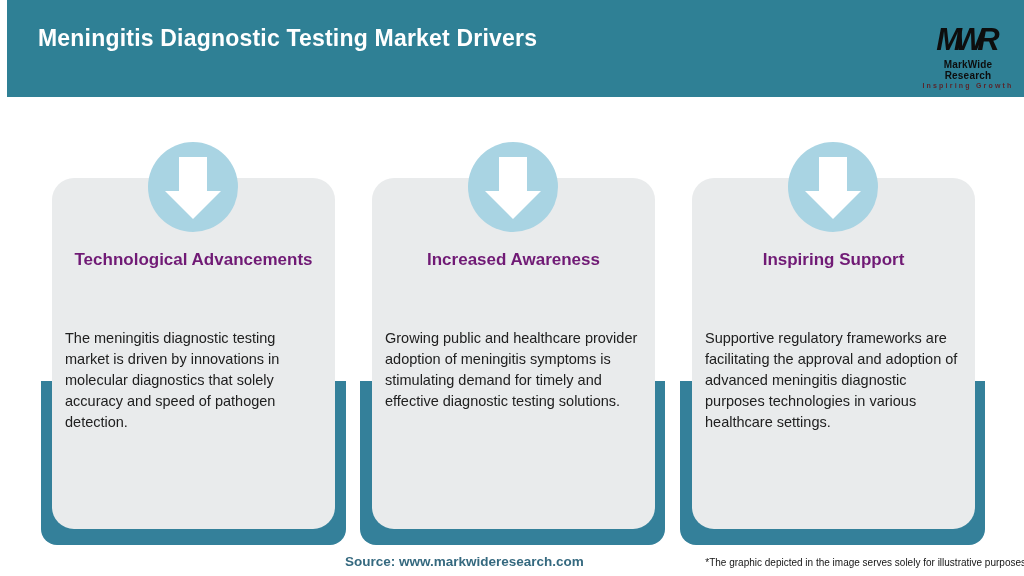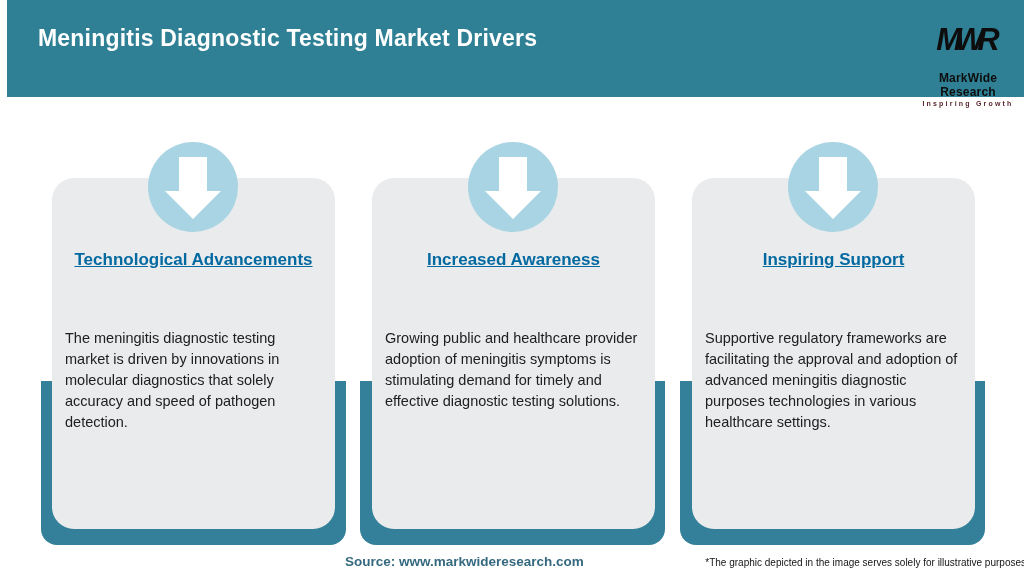--- a/index.html
+++ b/index.html
@@ -4,31 +4,31 @@
 <style>
   html,body{margin:0;padding:0;}
   body{font-family:"Liberation Sans", sans-serif; background:#ffffff;}
   .canvas{position:relative;width:1024px;height:576px;background:#ffffff;overflow:hidden;padding-left:12px;}
 
   
   .header{position:absolute;left:7px;right:7px;top:0;height:97px;background:#2F8095;}
   .header-title{position:absolute;left:31px;top:25px;font-size:23px;font-weight:bold;color:#ffffff;letter-spacing:0.2px;}
   .logo{position:absolute;right:13px;top:24px;width:96px;text-align:center;}
   .logo-monogram{font-size:31px;font-weight:bold;font-style:italic;letter-spacing:-7px;line-height:1;color:#0d0d0d;padding-right:7px;}
-  .logo-name{font-size:12px;font-weight:bold;color:#0d0d0d;margin-top:16px;letter-spacing:0.2px;}
+  .logo-name{font-size:10px;font-weight:bold;color:#0d0d0d;margin-top:4px;letter-spacing:0.2px;}
   .logo-tagline{font-size:7px;font-weight:bold;color:#5a262c;letter-spacing:2.2px;margin-top:1px;}
 
   
   .shadow{position:absolute;top:381px;width:305px;height:164px;background:#34809A;border-radius:0 0 16px 16px;}
   .shadow.p1{left:41px;} .shadow.p2{left:360px;} .shadow.p3{left:680px;}
 
   
   .card{position:absolute;top:178px;width:283px;height:351px;background:#E9EBEC;border-radius:22px;}
   .card.p1{left:52px;} .card.p2{left:372px;} .card.p3{left:692px;}
-  .card-title{position:absolute;top:72px;left:0;right:0;text-align:center;font-size:17px;font-weight:bold;color:#0369a1;text-decoration:underline;}
+  .card-title{position:absolute;top:72px;left:0;right:0;text-align:center;font-size:17px;font-weight:bold;color:#701a75;}
   .card-body{position:absolute;top:150px;left:13px;right:12px;font-size:14.5px;line-height:21px;color:#202020;}
 
   
   .circle{position:absolute;top:142px;width:90px;height:90px;border-radius:50%;background:#A9D4E3;}
   .circle.p1{left:148px;} .circle.p2{left:468px;} .circle.p3{left:788px;}
   .circle svg{display:block;}
 
   
   .source{position:absolute;left:345px;top:554px;width:320px;text-align:left;font-size:13.5px;font-weight:bold;color:#35697F;}
   .disclaimer{position:absolute;right:10px;top:557px;font-size:10px;color:#141414;}

